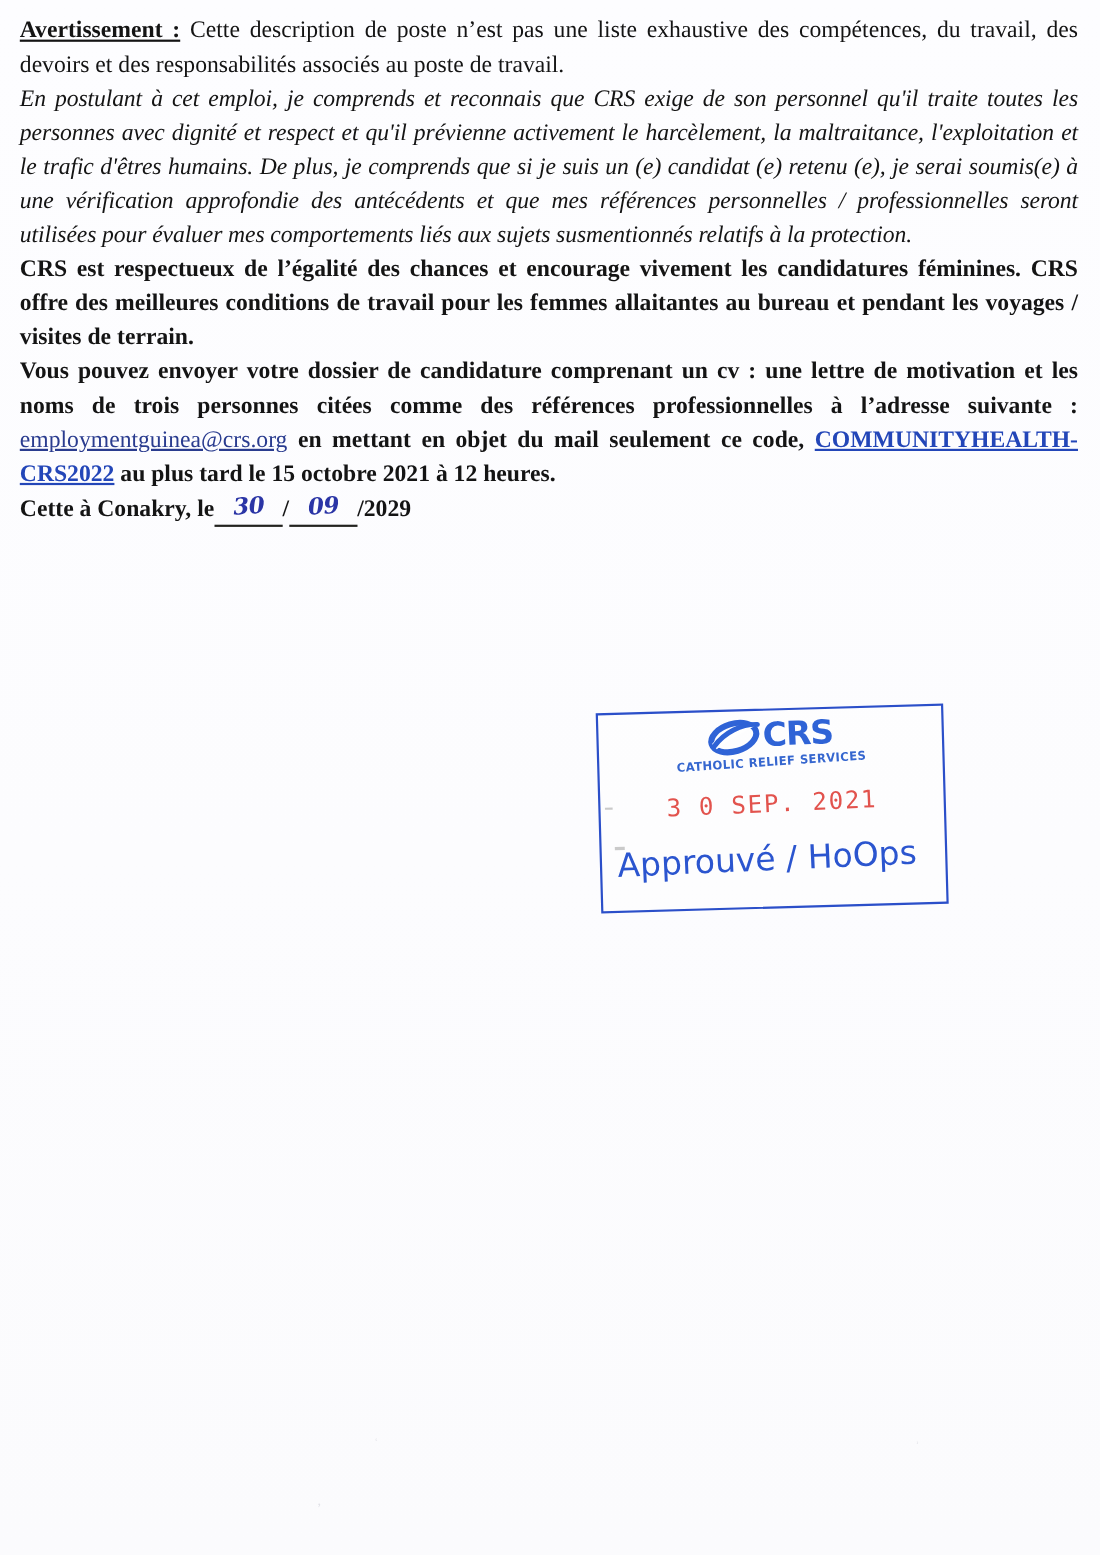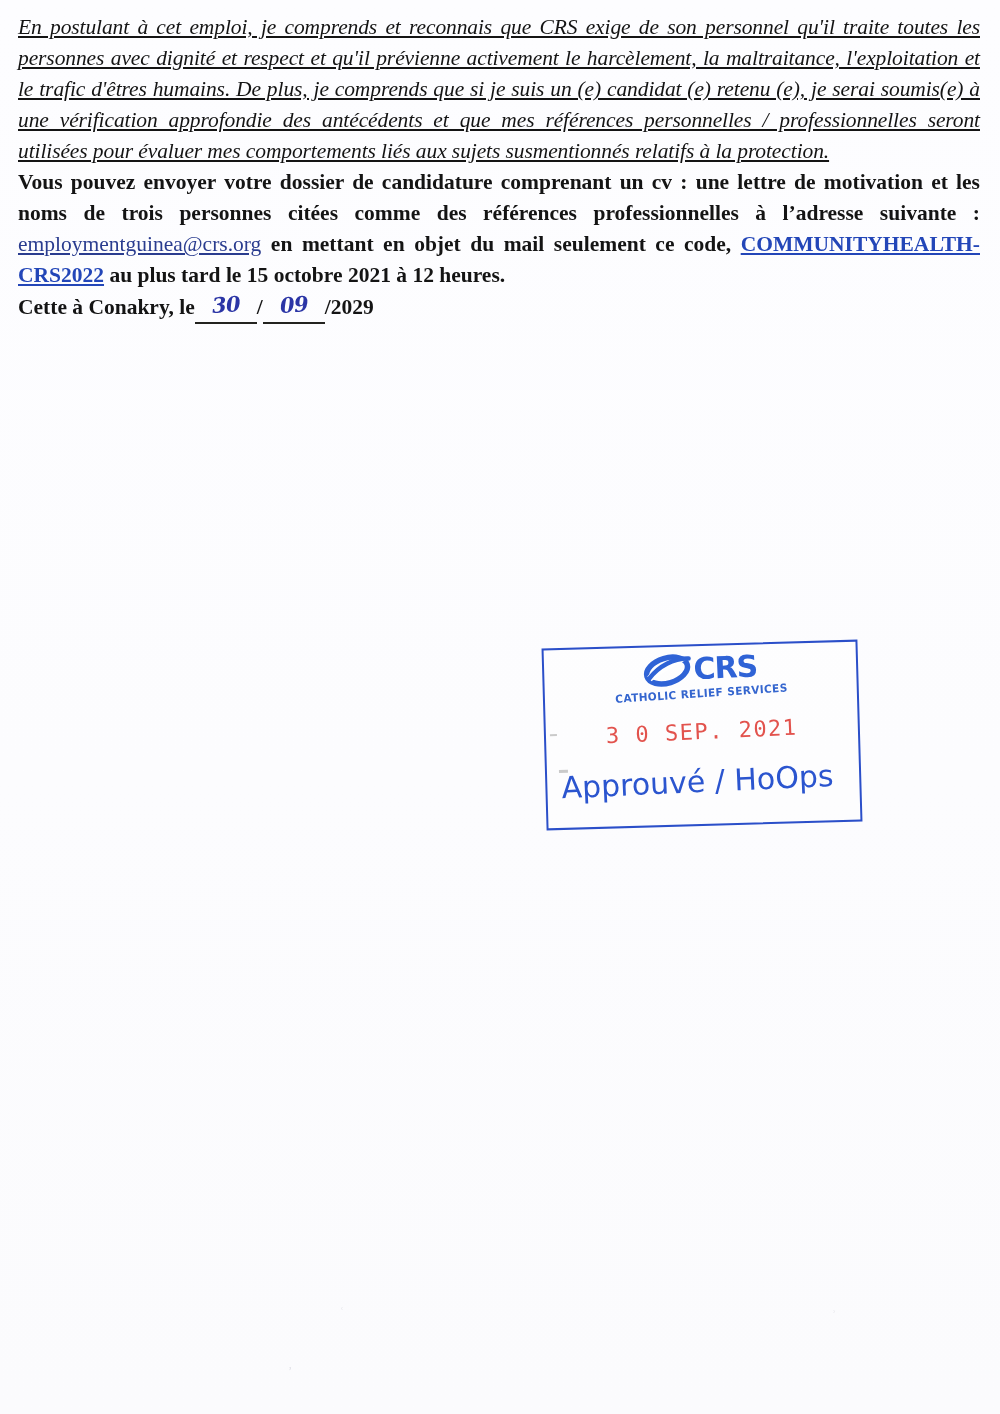--- a/index.html
+++ b/index.html
@@ -41,21 +41,20 @@
     color: #141414;
   }
 
   .p-warning { margin-bottom: 22px; }
   .p-italic {
     font-style: italic;
     font-size: 21.5px;
     line-height: 33px;
     margin-bottom: 20px;
     letter-spacing: -0.1px;
-    text-decoration: underline;
   }
   .p-equal {
     font-weight: bold;
     line-height: 33px;
     margin-bottom: 22px;
   }
   .p-nb {
     font-style: italic;
     font-weight: bold;
     line-height: 31px;
@@ -204,23 +203,25 @@
     opacity: 0.55;
   }
 </style>
 </head>
 <body>
 
 <div class="page">
 
   <div class="doc-body">
 
+    <p class="para p-warning"><span class="u-bold">Avertissement :</span><span> Cette description de poste n’est pas une liste exhaustive des compétences, du travail, des devoirs et des responsabilités associés au poste de travail.</span></p>
 
     <p class="para p-italic">En postulant à cet emploi, je comprends et reconnais que CRS exige de son personnel qu'il traite toutes les personnes avec dignité et respect et qu'il prévienne activement le harcèlement, la maltraitance, l'exploitation et le trafic d'êtres humains. De plus, je comprends que si je suis un (e) candidat (e) retenu (e), je serai soumis(e) à une vérification approfondie des antécédents et que mes références personnelles / professionnelles seront utilisées pour évaluer mes comportements liés aux sujets susmentionnés relatifs à la protection.</p>
 
+    <p class="para p-equal">CRS est respectueux de l’égalité des chances et encourage vivement les candidatures féminines. CRS offre des meilleures conditions de travail pour les femmes allaitantes au bureau et pendant les voyages / visites de terrain.</p>
 
 
     <p class="para p-send"><span>Vous pouvez envoyer votre dossier de candidature comprenant un cv : une lettre de motivation et les noms de trois personnes citées comme des références professionnelles à l’adresse suivante : </span><a class="link" href="#">employmentguinea@crs.org</a><span> en mettant en objet du mail seulement ce code, </span><a class="link code-link" href="#">COMMUNITYHEALTH-CRS2022</a><span> au plus tard le 15 octobre 2021 à 12 heures.</span></p>
 
     <p class="para p-fait"><span>Cette à Conakry, le</span><span class="hw-slot"><span class="hw-ink">30</span></span><span>/</span><span class="hw-slot"><span class="hw-ink">09</span></span><span>/2029</span></p>
 
   </div>
 
   <div class="stamp">
     <div class="stamp-box"></div>

